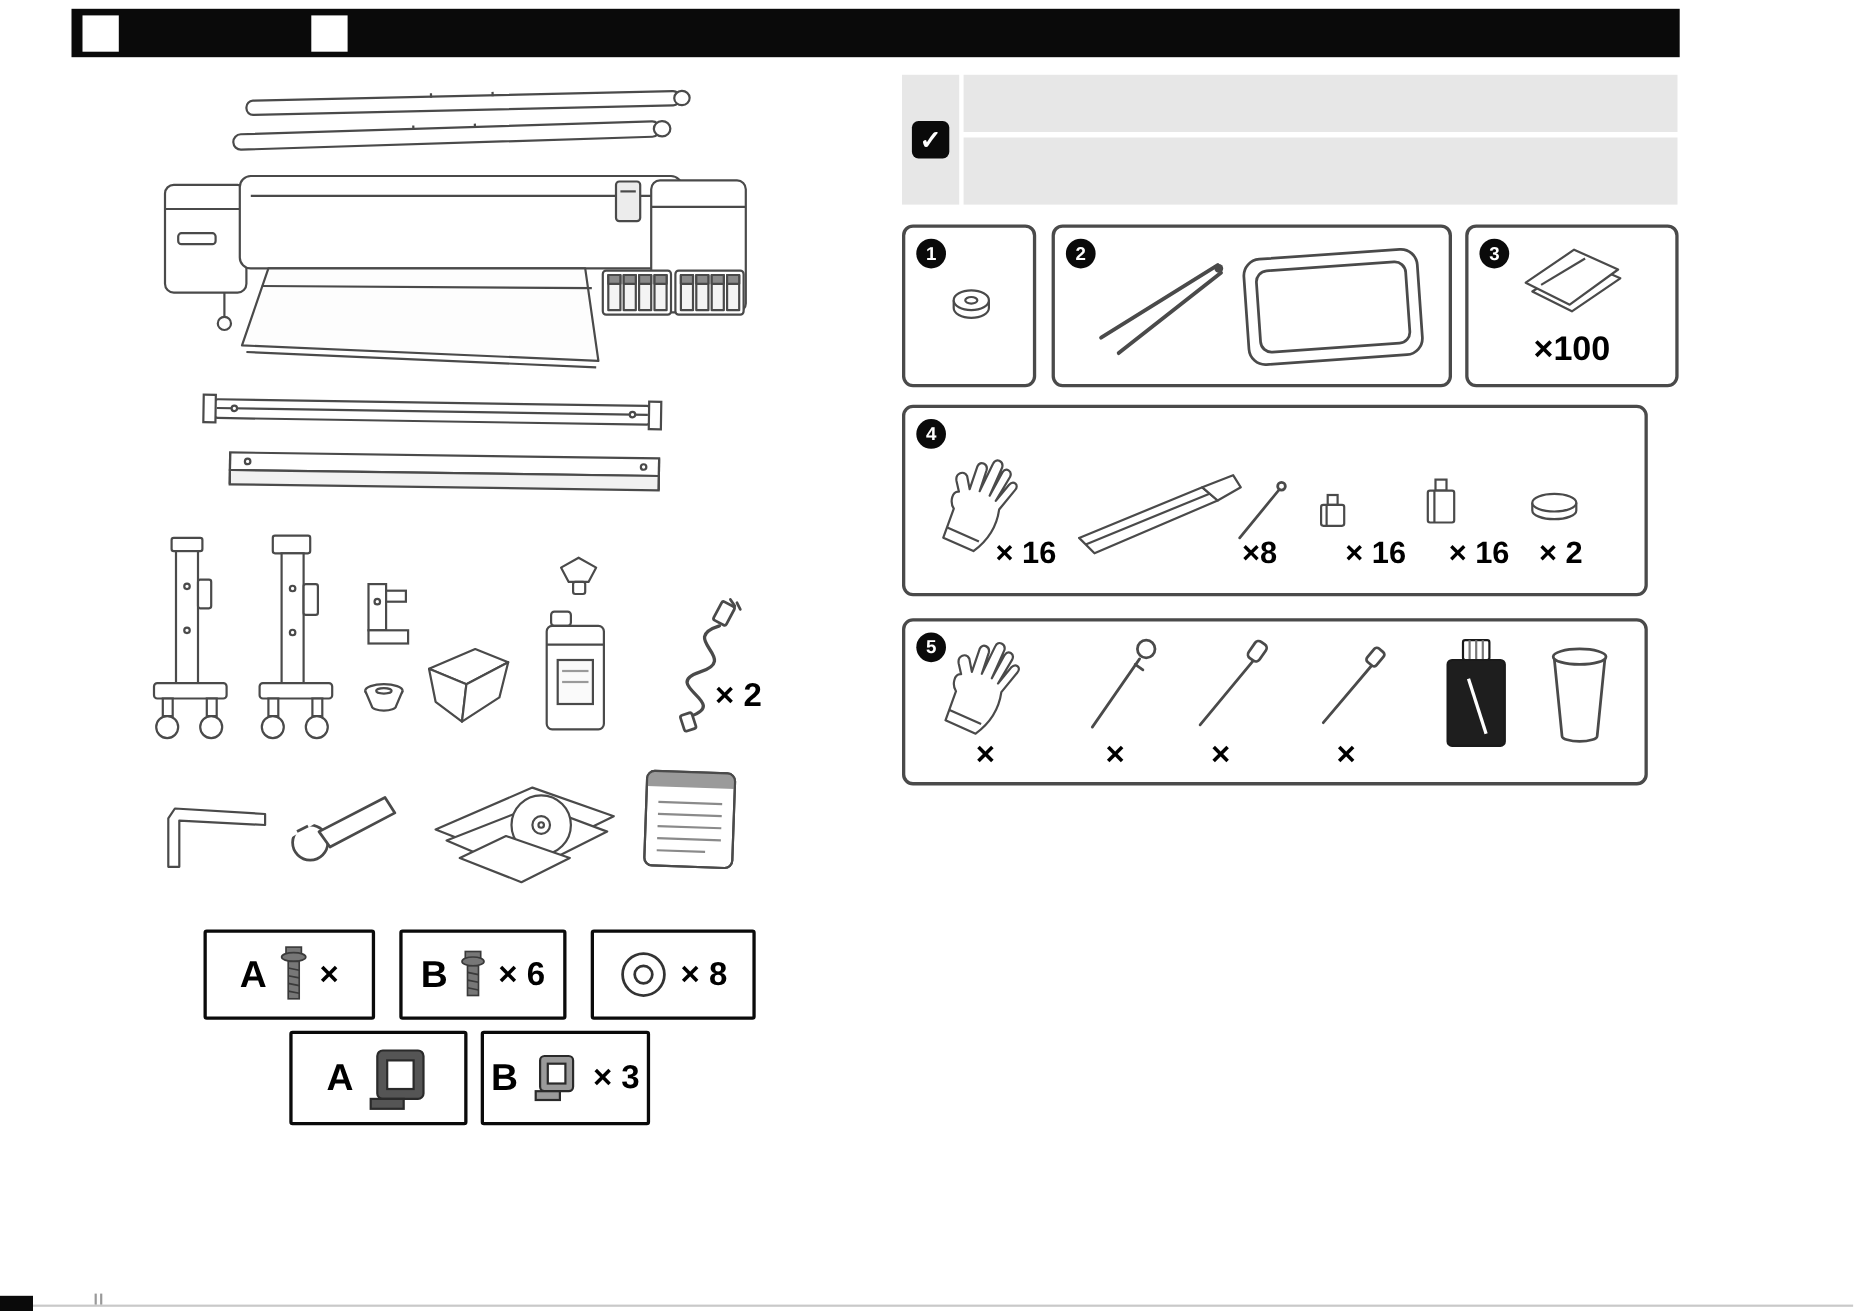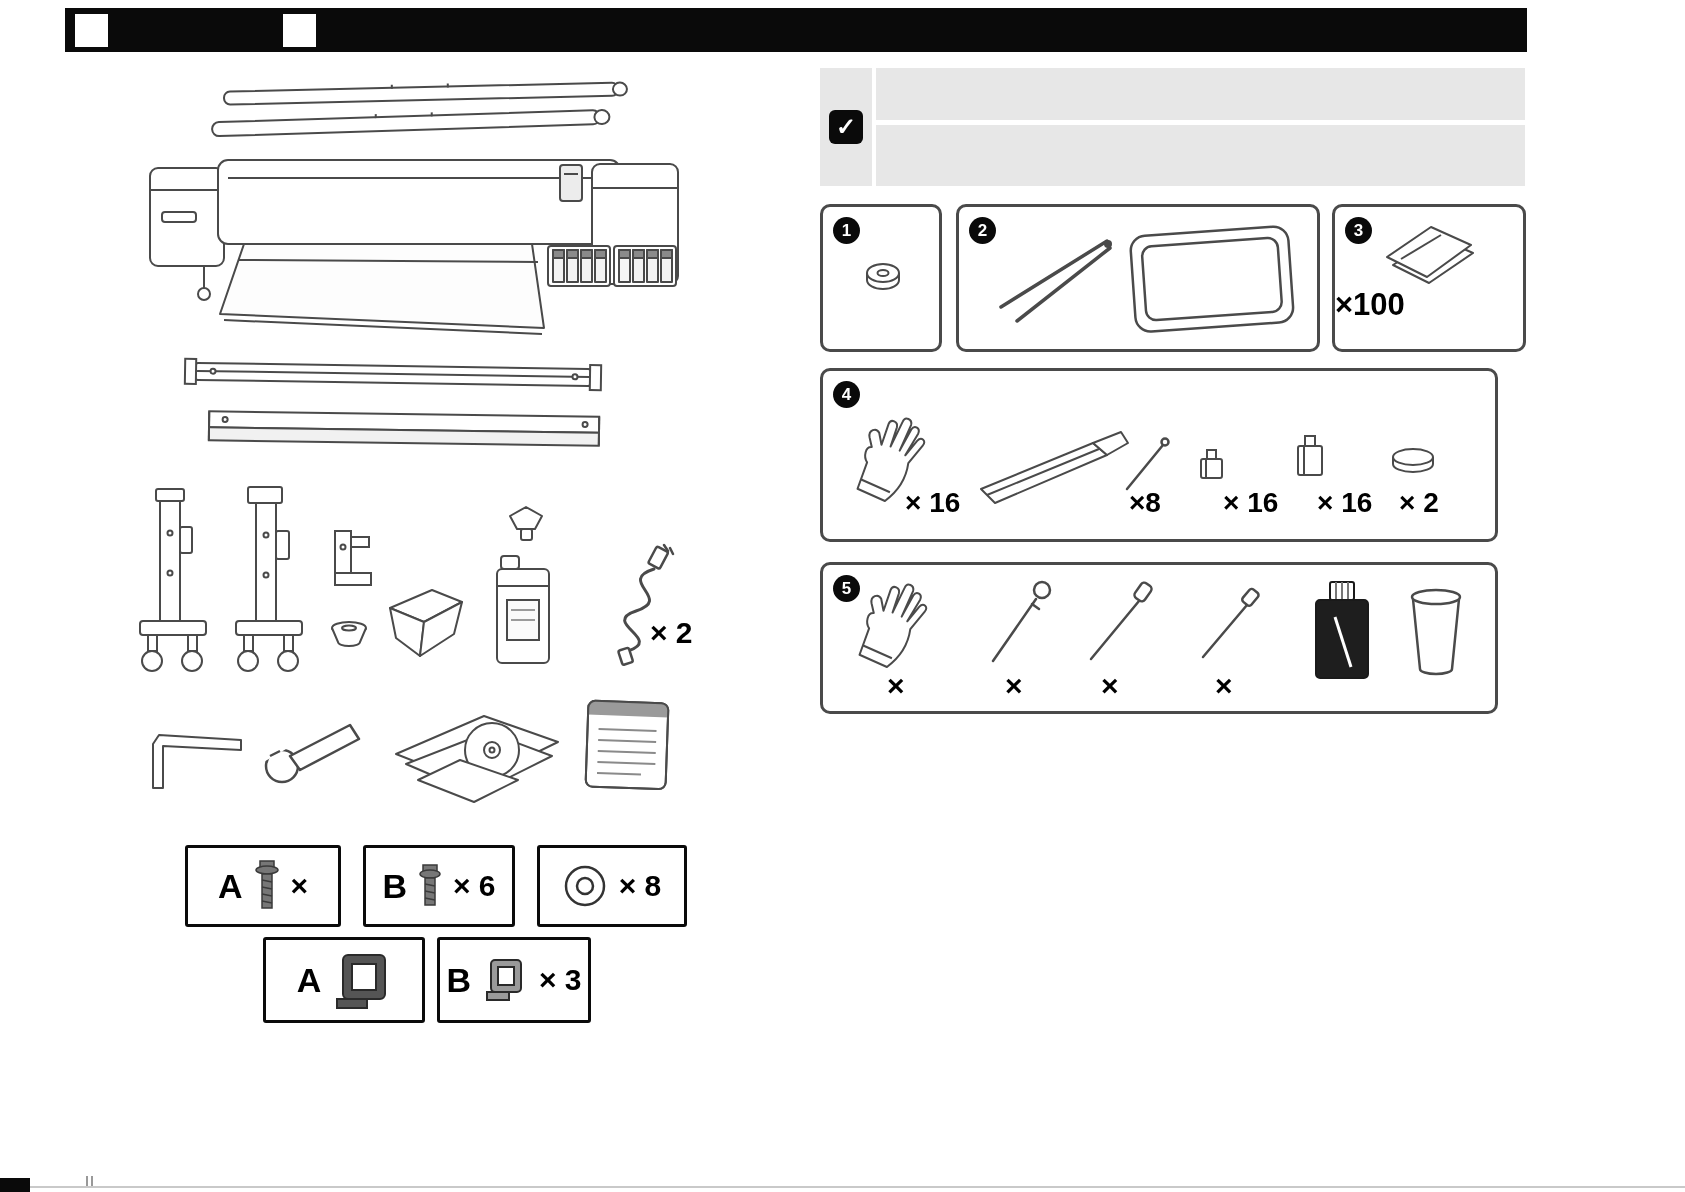--- a/index.html
+++ b/index.html
@@ -386,21 +386,21 @@
     </div>
     <div class="abs" style="left:44px;top:12px;">
       <svg width="100" height="74" viewBox="0 0 100 74">
         <g fill="#fff" stroke="#4a4a4a" stroke-width="2" stroke-linejoin="round">
           <polygon points="14,46 58,18 94,34 50,64"></polygon>
           <polygon points="8,38 52,8 92,26 48,58"></polygon>
           <line x1="22" y1="40" x2="62" y2="16"></line>
         </g>
       </svg>
     </div>
-    <div class="count" style="left:0;top:80px;width:100%;text-align:left;font-size:31px;">×100</div>
+    <div class="count" style="left:0;top:92px;width:100%;text-align:center;font-size:31px;">×100</div>
   </div>
 
   <div class="kitbox" style="left:820px;top:368px;width:672px;height:168px;">
     <div class="badge">
       <span>4</span>
     </div>
     <div class="abs" style="left:36px;top:40px;transform:rotate(24deg);">
       <svg width="70" height="95" viewBox="0 0 70 95">
         <path d="M14,90 L12,62 C6,58 4,48 10,46 L4,38 C0,32 6,26 11,30 L18,40 L16,18 C16,12 24,12 25,18 L27,38 L28,10 C28,4 36,4 37,10 L37,38 L39,14 C40,8 47,9 47,15 L44,40 L49,22 C51,16 58,18 56,24 L50,46 C54,60 52,76 44,90 Z" fill="#fff" stroke="#4a4a4a" stroke-width="2" stroke-linejoin="round"></path>
         <line x1="13" y1="80" x2="45" y2="80" stroke="#4a4a4a" stroke-width="2"></line>

